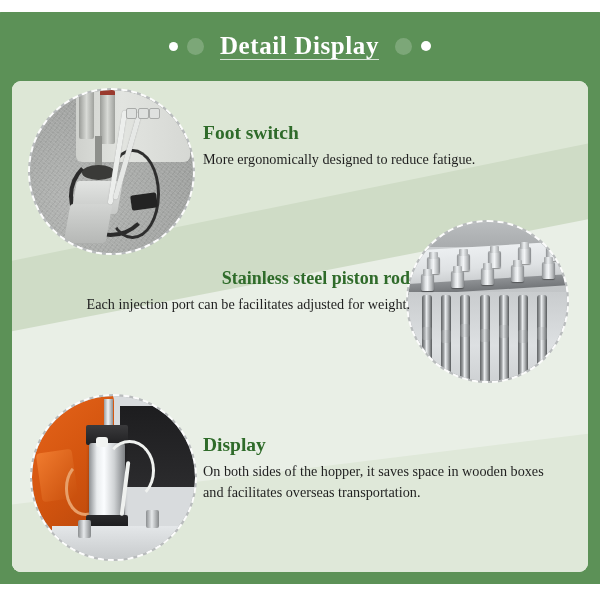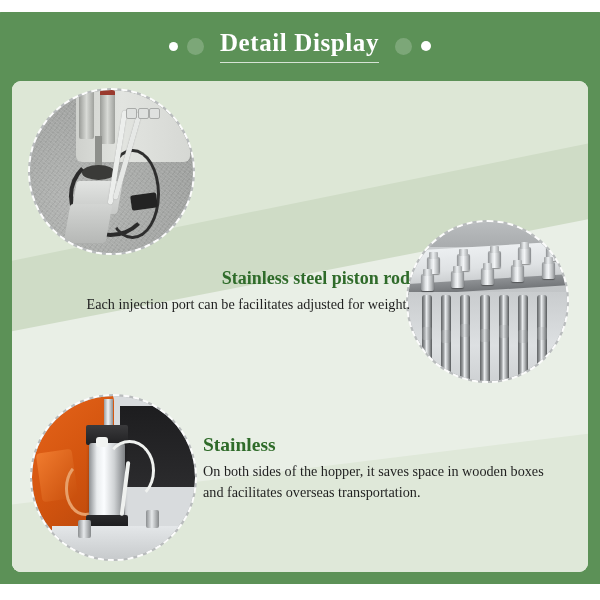--- a/index.html
+++ b/index.html
@@ -49,21 +49,20 @@
   .dot-l2 { width: 17px; height: 17px; margin-right: 16px; }
   .dot-r1 { width: 17px; height: 17px; margin-left: 16px; }
   .dot-r2 { width: 10px; height: 10px; margin-left: 9px; }
 
   .header-title {
     color: #ffffff;
     font-size: 25px;
     font-weight: bold;
     letter-spacing: 0.6px;
     white-space: nowrap;
-    padding-bottom: 5px;
     border-bottom: 1.5px solid rgba(255,255,255,0.75);
     line-height: 1.1;
   }
 
   
   .panel {
     position: absolute;
     left: 12px; top: 81px;
     width: 576px; height: 491px;
     background: #e8eee3;
@@ -340,24 +339,28 @@
       <div class="p3-cyl-cap-b"></div>
       <div class="p3-tube"></div>
       <div class="p3-tube2"></div>
       <div class="p3-fitting"></div>
       <div class="p3-baseplate"></div>
       <div class="p3-bolt" style="left:28%; top:76%;"></div>
       <div class="p3-bolt" style="left:70%; top:70%;"></div>
     </div>
   </div>
 
+  <div class="txt txt-1">
+    <h3>Foot switch</h3>
+    <p>More ergonomically designed to reduce fatigue.</p>
+  </div>
 
   <div class="txt txt-2">
     <h3>Stainless steel piston rod</h3>
     <p>Each injection port can be facilitates adjusted for weight.</p>
   </div>
 
   <div class="txt txt-3">
-    <h3>Stainless</h3>
+    <h3>Display</h3>
     <p>On both sides of the hopper, it saves space in wooden boxes and facilitates overseas transportation.</p>
   </div>
 
 </div>
 
 </body></html>

